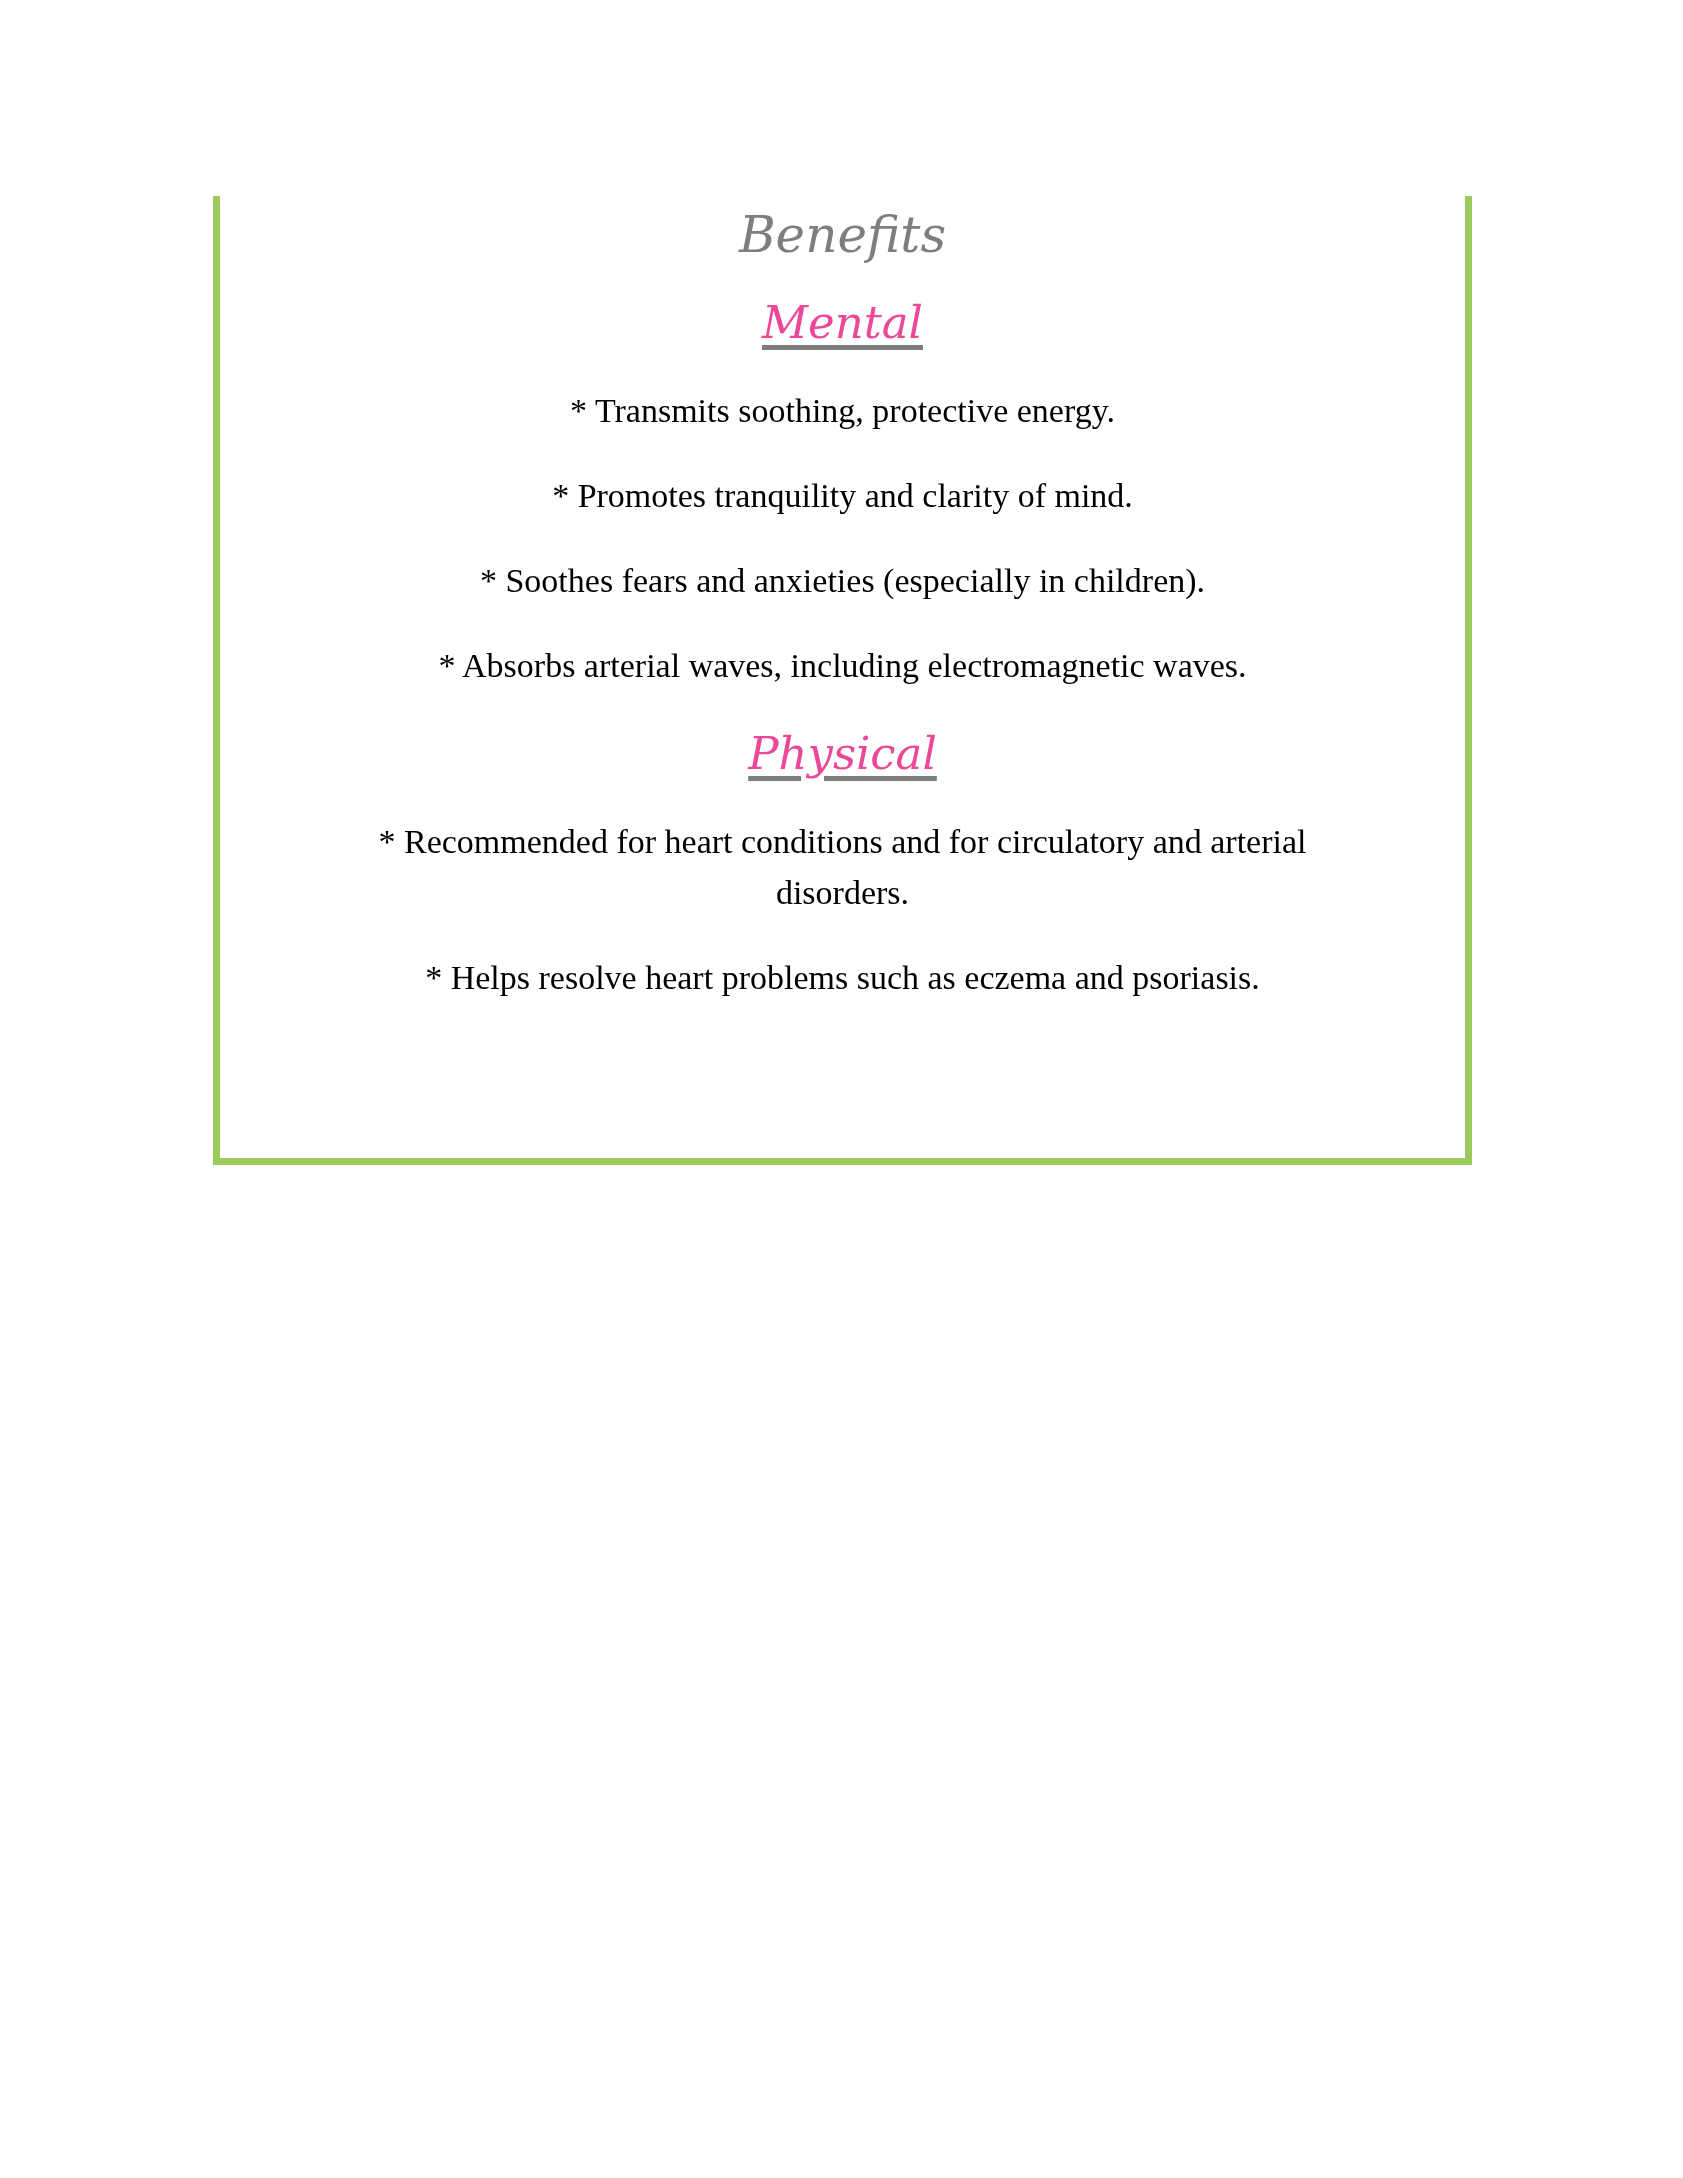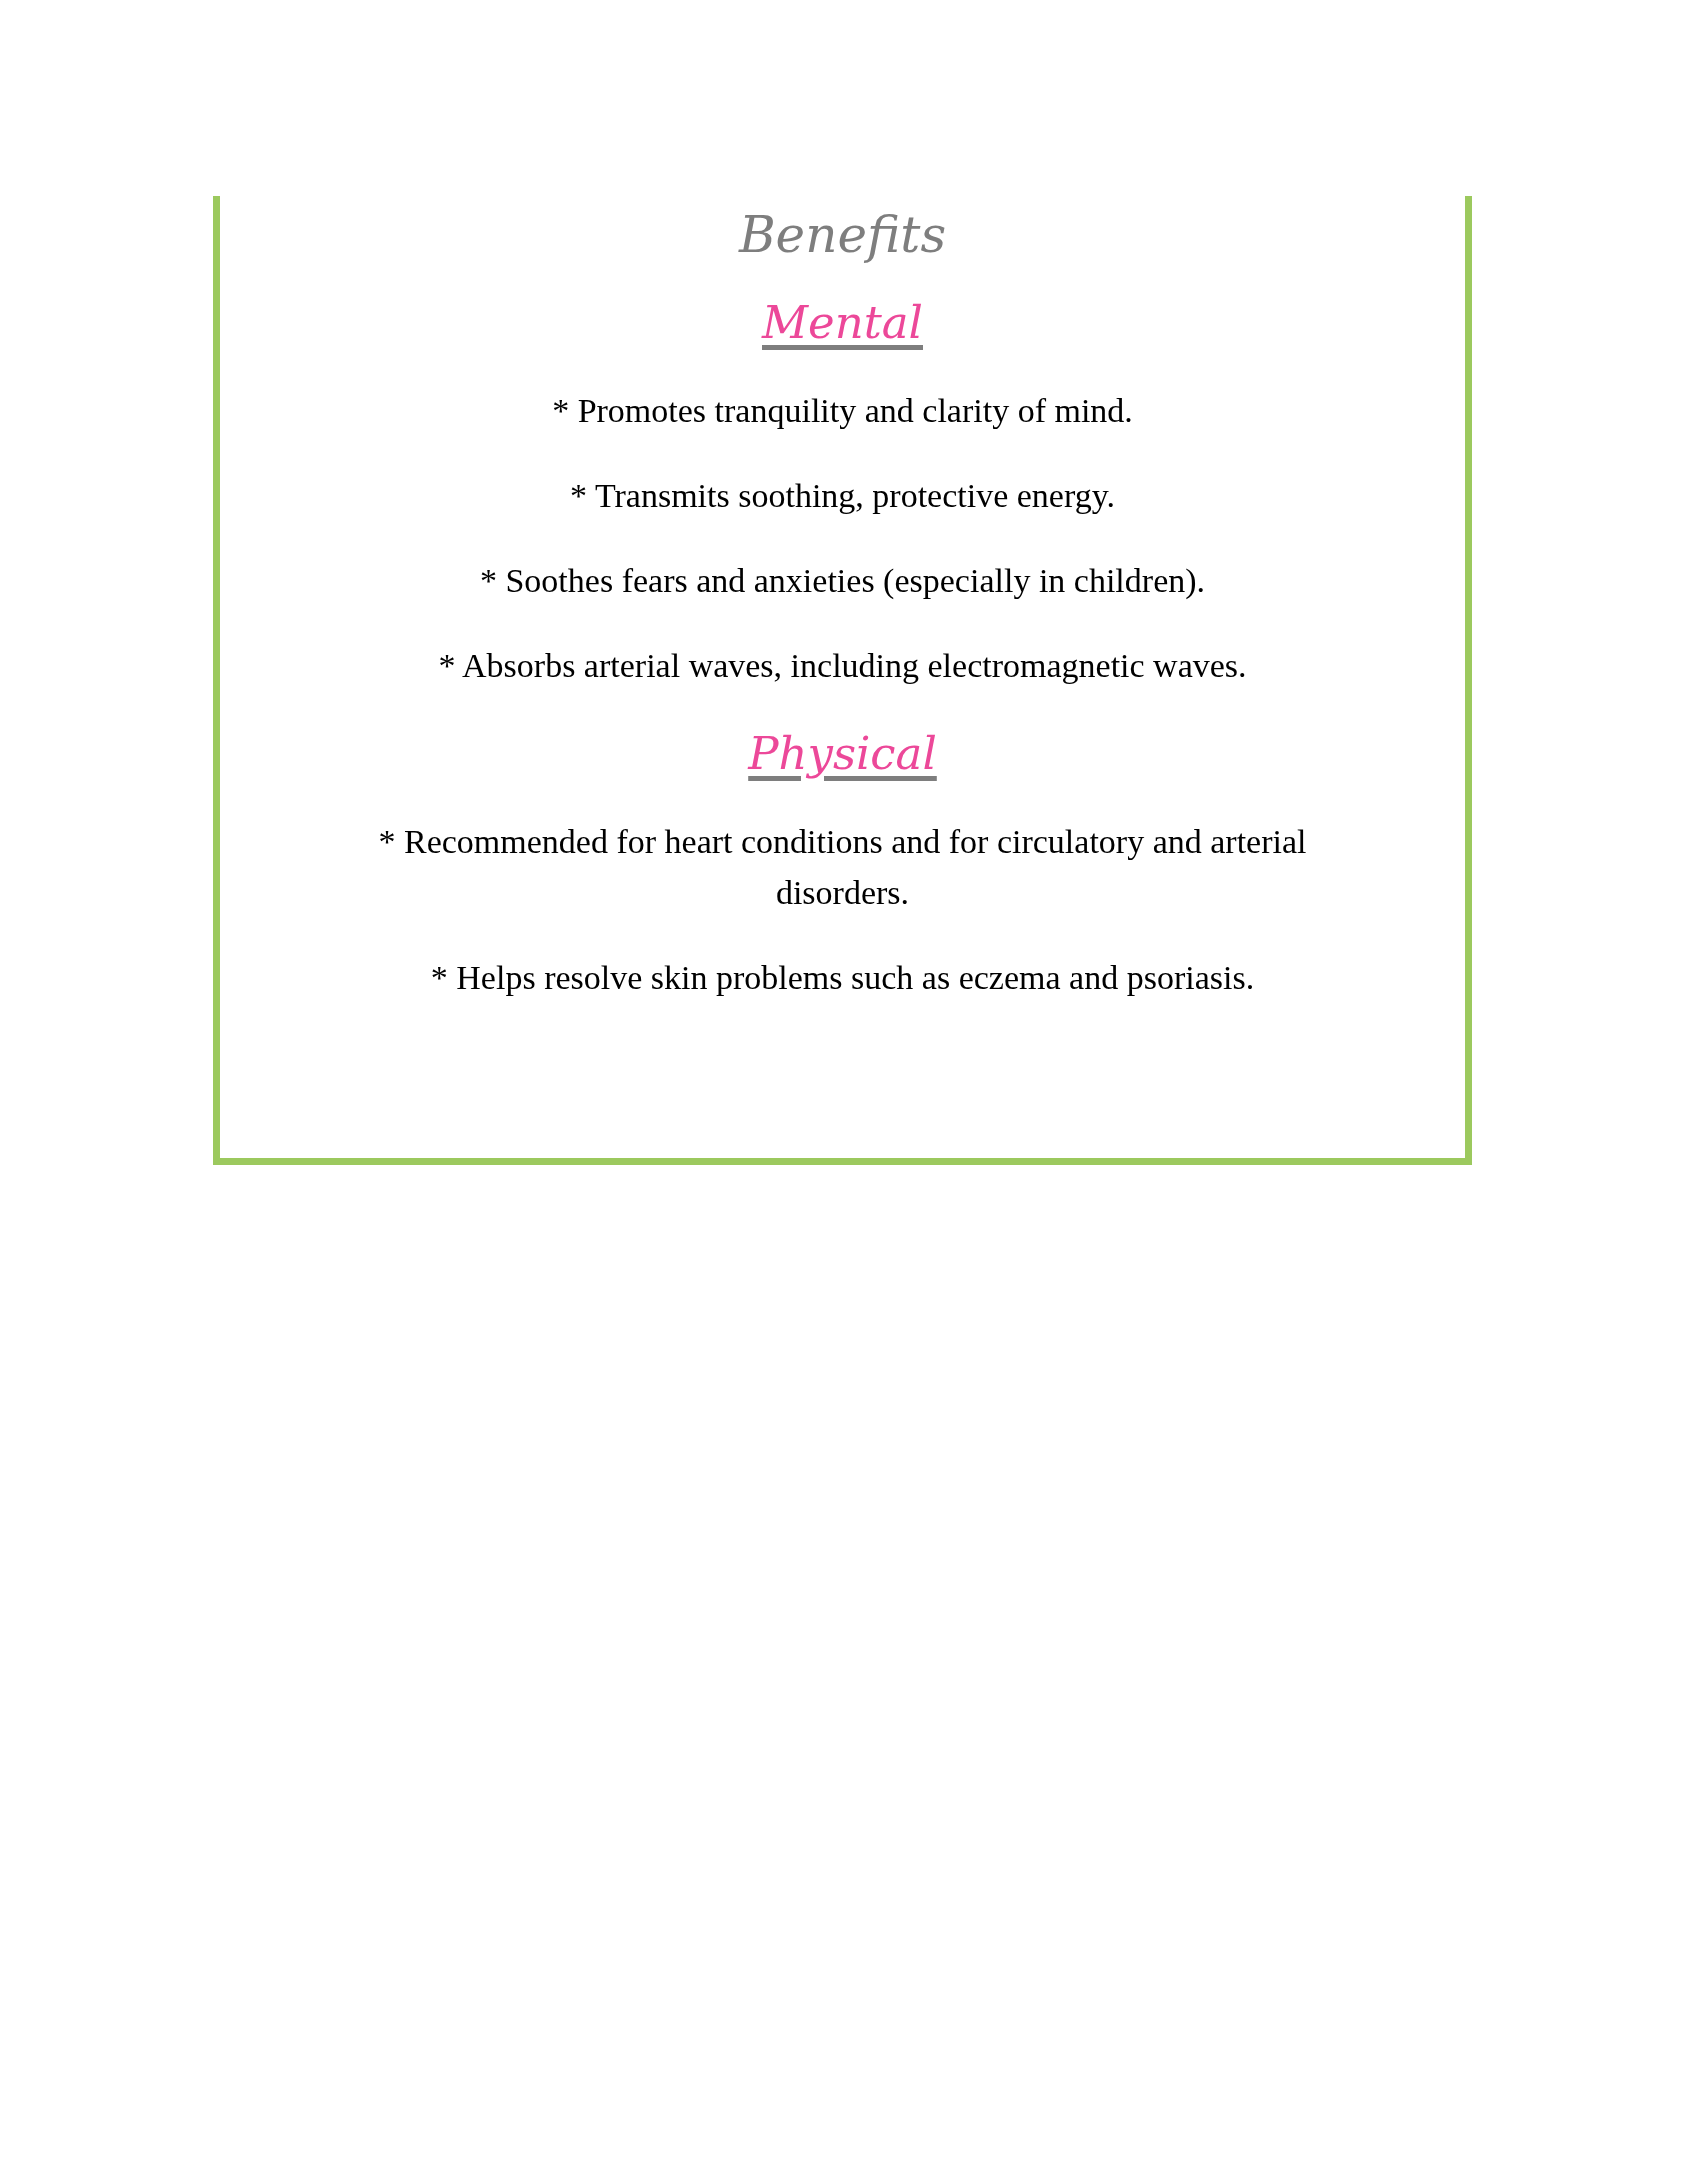--- a/index.html
+++ b/index.html
@@ -64,31 +64,31 @@
 </head>
 <body>
 
 <div class="page">
   <div class="benefits-box">
 
     <h1 class="doc-title">Benefits</h1>
 
     <h2 class="section-heading">Mental</h2>
 
+    <p class="benefit-item">* Transmits soothing, protective energy.</p>
+
     <p class="benefit-item">* Promotes tranquility and clarity of mind.</p>
-
-    <p class="benefit-item">* Transmits soothing, protective energy.</p>
 
     <p class="benefit-item">* Soothes fears and anxieties (especially in children).</p>
 
     <p class="benefit-item">* Absorbs arterial waves, including electromagnetic waves.</p>
 
     <h2 class="section-heading">Physical</h2>
 
     <p class="benefit-item">* Recommended for heart conditions and for circulatory and arterial
 disorders.</p>
 
 
-    <p class="benefit-item">* Helps resolve skin problems such as eczema and psoriasis.</p>
+    <p class="benefit-item">* Helps resolve heart problems such as eczema and psoriasis.</p>
 
   </div>
 </div>
 
 
 </body></html>

